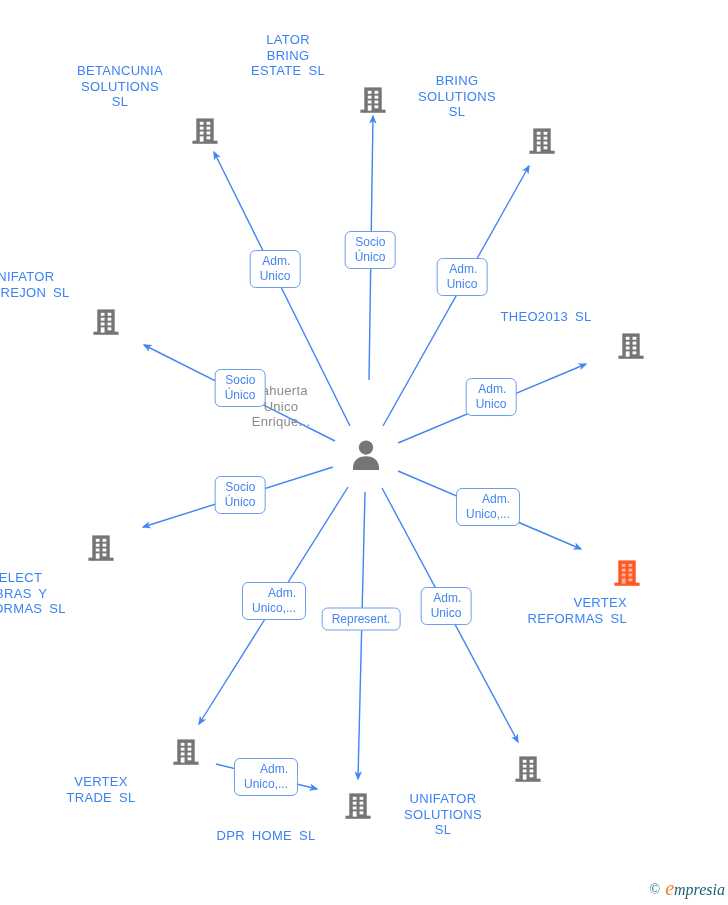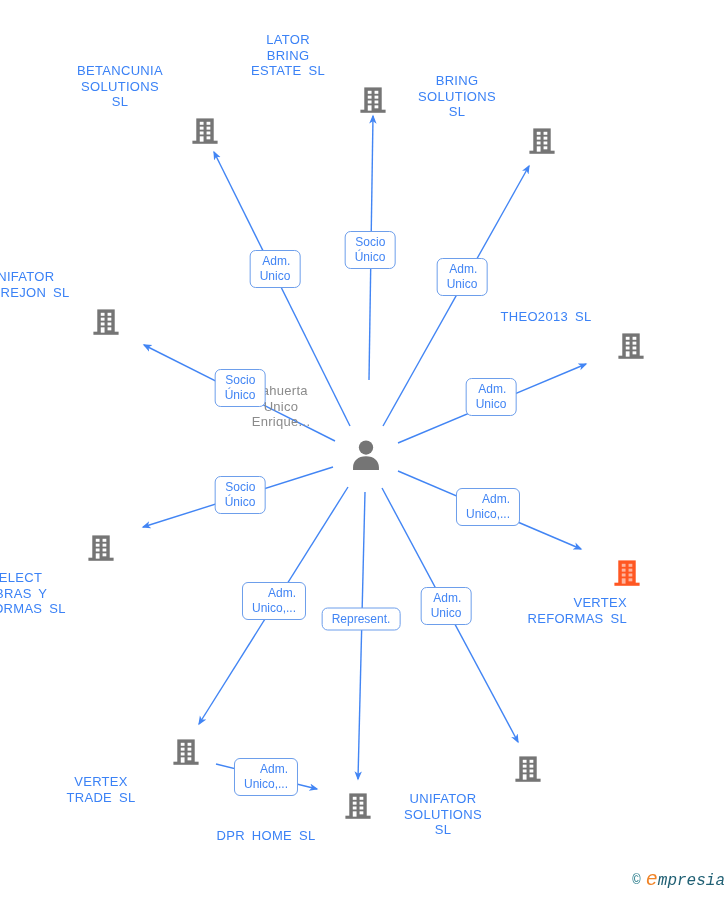--- a/index.html
+++ b/index.html
@@ -19,22 +19,22 @@
   .label-above{transform:translate(-50%,-100%);}
   .label-below{transform:translate(-50%,0);}
   .person-label{color:#8b8b8b;}
   .edge-label{
     position:absolute;transform:translate(-50%,-50%);
     background:#ffffff;border:1.5px solid #6d9eeb;border-radius:6px;
     color:#4285f4;font-size:12px;line-height:15px;padding:3px 9px;
     text-align:right;white-space:nowrap;
   }
   #brand-footer{
-    position:absolute;right:3px;bottom:14px;
-    font-family:Liberation Mono, monospace;font-style:italic;font-size:16px;
+    position:absolute;right:3px;bottom:5px;
+    font-family:Liberation Serif, serif;font-style:italic;font-size:16px;
     cursor:pointer;user-select:none;
   }
   #brand-footer .c-sym{font-style:normal;font-size:14px;margin-right:5px;vertical-align:1px;}
   #brand-footer .brand-e{font-size:20px;}
 </style>
 </head>
 <body>
 
 <div id="graph-canvas">
   <svg id="edges-svg" width="728" height="905">

